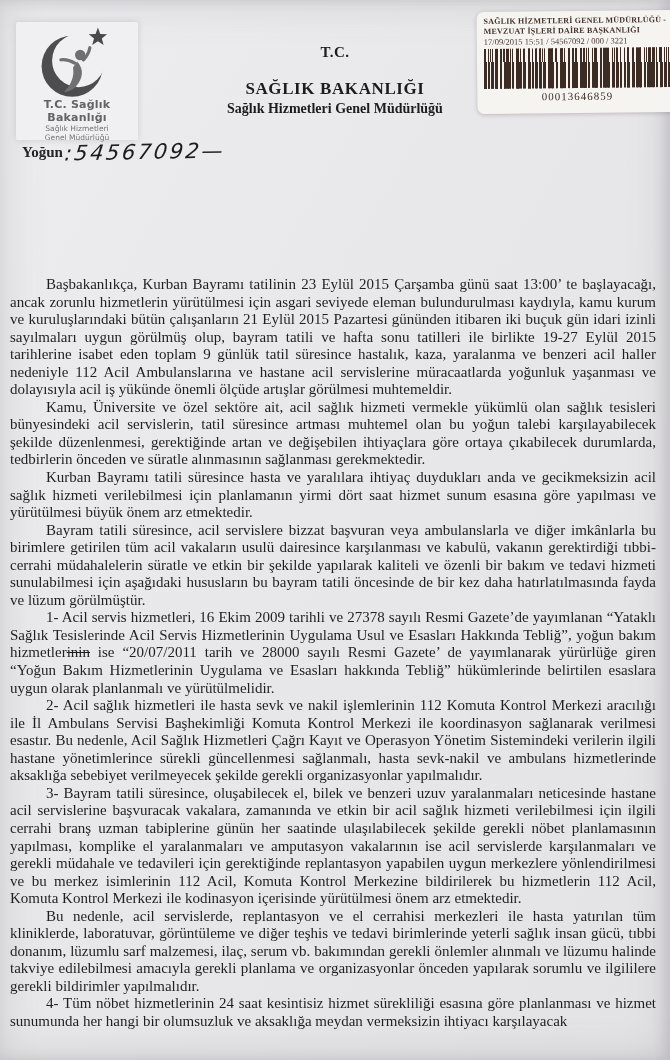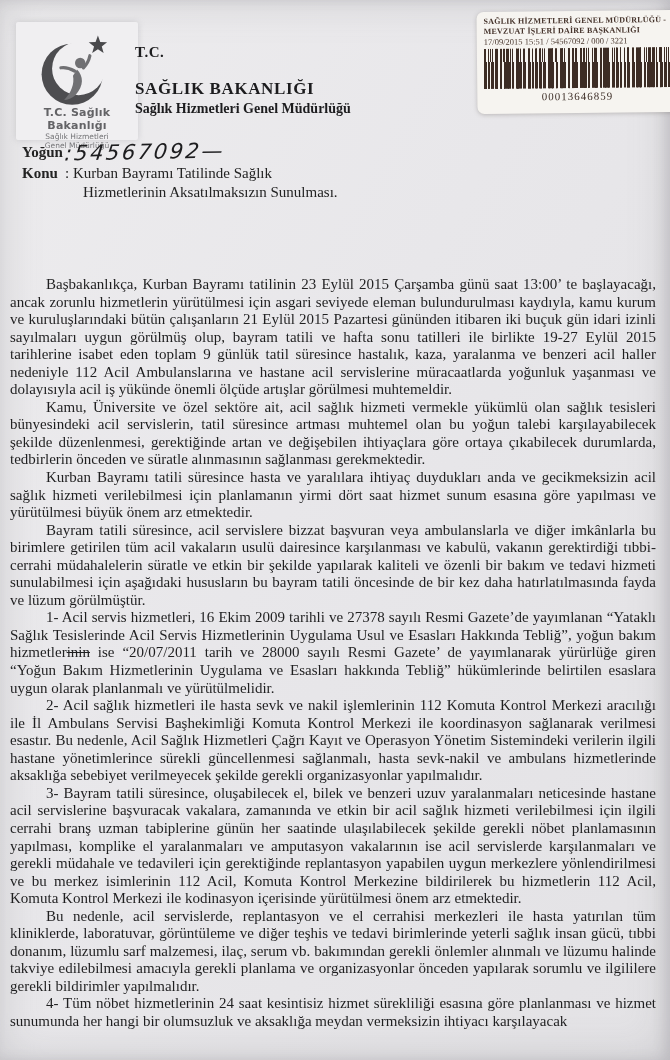--- a/index.html
+++ b/index.html
@@ -12,28 +12,28 @@
     position:relative;width:670px;height:1060px;overflow:hidden;
     background:linear-gradient(120deg,#edecee 0%,#e8e7ea 45%,#e3e2e5 100%);
     box-shadow:inset 0 0 40px rgba(120,118,125,.25), inset -6px 0 12px rgba(110,108,115,.18);
     color:#232323;
   }
   
   .logo-box{
     position:absolute;left:16px;top:22px;width:122px;height:118px;
     background:#f0eff1;border-radius:2px;text-align:center;
     box-shadow:0 0 6px rgba(150,148,155,.35);
-    padding-top:12px;box-sizing:border-box;
+    padding-top:4px;box-sizing:border-box;
   }
   .logo-art{display:block;margin:0 auto;}
   .logo-title{font-family:"DejaVu Sans", sans-serif;font-weight:bold;font-size:11px;color:#636366;letter-spacing:.2px;margin-top:-2px;}
   .logo-sub{font-family:"DejaVu Sans", sans-serif;font-weight:normal;font-size:7.5px;color:#737376;line-height:9px;}
   
   .header-center{
-    position:absolute;left:135px;top:44px;width:400px;text-align:left;
+    position:absolute;left:135px;top:44px;width:400px;text-align:center;
     font-weight:bold;color:#1c1c1e;
   }
   .hc-l1{font-size:15px;letter-spacing:.5px;}
   .hc-l2{font-size:17px;letter-spacing:.6px;margin-top:18px;}
   .hc-l3{font-size:14px;margin-top:2px;}
   
   .sticker{
     position:absolute;left:477px;top:11px;width:200px;height:102px;
     background:#f6f4f0;border-radius:7px;transform:rotate(-.6deg);
     box-shadow:0 1px 4px rgba(100,95,90,.35);
@@ -105,27 +105,20 @@
     <div class="sticker-line3">17/09/2015 15:51 / 54567092 / 000 / 3221</div>
     <div class="barcode"></div>
     <div class="sticker-number">00013646859</div>
   </div>
 
   <div class="meta">
     <div class="meta-row">
       <span class="meta-label">Yoğun</span>
       <span class="handwritten">:54567092—</span>
     </div>
-    <div class="meta-row konu-wrap">
-      <span class="meta-label">Konu</span>
-      <span>
-        <span>: Kurban Bayramı Tatilinde Sağlık</span><br>
-        <span class="konu-line2">Hizmetlerinin Aksatılmaksızın Sunulması.</span>
-      </span>
-    </div>
   </div>
 
   <div class="doc-body">
       <p class="para"><span>Başbakanlıkça, Kurban Bayramı tatilinin 23 Eylül 2015 Çarşamba günü saat 13:00’ te başlayacağı, ancak zorunlu hizmetlerin yürütülmesi için asgari seviyede eleman bulundurulması kaydıyla, kamu kurum ve kuruluşlarındaki bütün çalışanların 21 Eylül 2015 Pazartesi gününden itibaren iki buçuk gün idari izinli sayılmaları uygun görülmüş olup, bayram tatili ve hafta sonu tatilleri ile birlikte 19-27 Eylül 2015 tarihlerine isabet eden toplam 9 günlük tatil süresince hastalık, kaza, yaralanma ve benzeri acil haller nedeniyle 112 Acil Ambulanslarına ve hastane acil servislerine müracaatlarda yoğunluk yaşanması ve dolayısıyla acil iş yükünde önemli ölçüde artışlar görülmesi muhtemeldir.</span></p>
       <p class="para"><span>Kamu, Üniversite ve özel sektöre ait, acil sağlık hizmeti vermekle yükümlü olan sağlık tesisleri bünyesindeki acil servislerin, tatil süresince artması muhtemel olan bu yoğun talebi karşılayabilecek şekilde düzenlenmesi, gerektiğinde artan ve değişebilen ihtiyaçlara göre ortaya çıkabilecek durumlarda, tedbirlerin önceden ve süratle alınmasının sağlanması gerekmektedir.</span></p>
       <p class="para"><span>Kurban Bayramı tatili süresince hasta ve yaralılara ihtiyaç duydukları anda ve gecikmeksizin acil sağlık hizmeti verilebilmesi için planlamanın yirmi dört saat hizmet sunum esasına göre yapılması ve yürütülmesi büyük önem arz etmektedir.</span></p>
       <p class="para"><span>Bayram tatili süresince, acil servislere bizzat başvuran veya ambulanslarla ve diğer imkânlarla bu birimlere getirilen tüm acil vakaların usulü dairesince karşılanması ve kabulü, vakanın gerektirdiği tıbbi-cerrahi müdahalelerin süratle ve etkin bir şekilde yapılarak kaliteli ve özenli bir bakım ve tedavi hizmeti sunulabilmesi için aşağıdaki hususların bu bayram tatili öncesinde de bir kez daha hatırlatılmasında fayda ve lüzum görülmüştür.</span></p>
       <p class="para"><span>1- Acil servis hizmetleri, 16 Ekim 2009 tarihli ve 27378 sayılı Resmi Gazete’de yayımlanan “Yataklı Sağlık Tesislerinde Acil Servis Hizmetlerinin Uygulama Usul ve Esasları Hakkında Tebliğ”, yoğun bakım hizmetler</span><span class="strike">inin</span><span> ise “20/07/2011 tarih ve 28000 sayılı Resmi Gazete’ de yayımlanarak yürürlüğe giren “Yoğun Bakım Hizmetlerinin Uygulama ve Esasları hakkında Tebliğ” hükümlerinde belirtilen esaslara uygun olarak planlanmalı ve yürütülmelidir.</span></p>
       <p class="para"><span>2- Acil sağlık hizmetleri ile hasta sevk ve nakil işlemlerinin 112 Komuta Kontrol Merkezi aracılığı ile İl Ambulans Servisi Başhekimliği Komuta Kontrol Merkezi ile koordinasyon sağlanarak verilmesi esastır. Bu nedenle, Acil Sağlık Hizmetleri Çağrı Kayıt ve Operasyon Yönetim Sistemindeki verilerin ilgili hastane yönetimlerince sürekli güncellenmesi sağlanmalı, hasta sevk-nakil ve ambulans hizmetlerinde aksaklığa sebebiyet verilmeyecek şekilde gerekli organizasyonlar yapılmalıdır.</span></p>
       <p class="para"><span>3- Bayram tatili süresince, oluşabilecek el, bilek ve benzeri uzuv yaralanmaları neticesinde hastane acil servislerine başvuracak vakalara, zamanında ve etkin bir acil sağlık hizmeti verilebilmesi için ilgili cerrahi branş uzman tabiplerine günün her saatinde ulaşılabilecek şekilde gerekli nöbet planlamasının yapılması, komplike el yaralanmaları ve amputasyon vakalarının ise acil servislerde karşılanmaları ve gerekli müdahale ve tedavileri için gerektiğinde replantasyon yapabilen uygun merkezlere yönlendirilmesi ve bu merkez isimlerinin 112 Acil, Komuta Kontrol Merkezine bildirilerek bu hizmetlerin 112 Acil, Komuta Kontrol Merkezi ile kodinasyon içerisinde yürütülmesi önem arz etmektedir.</span></p>

